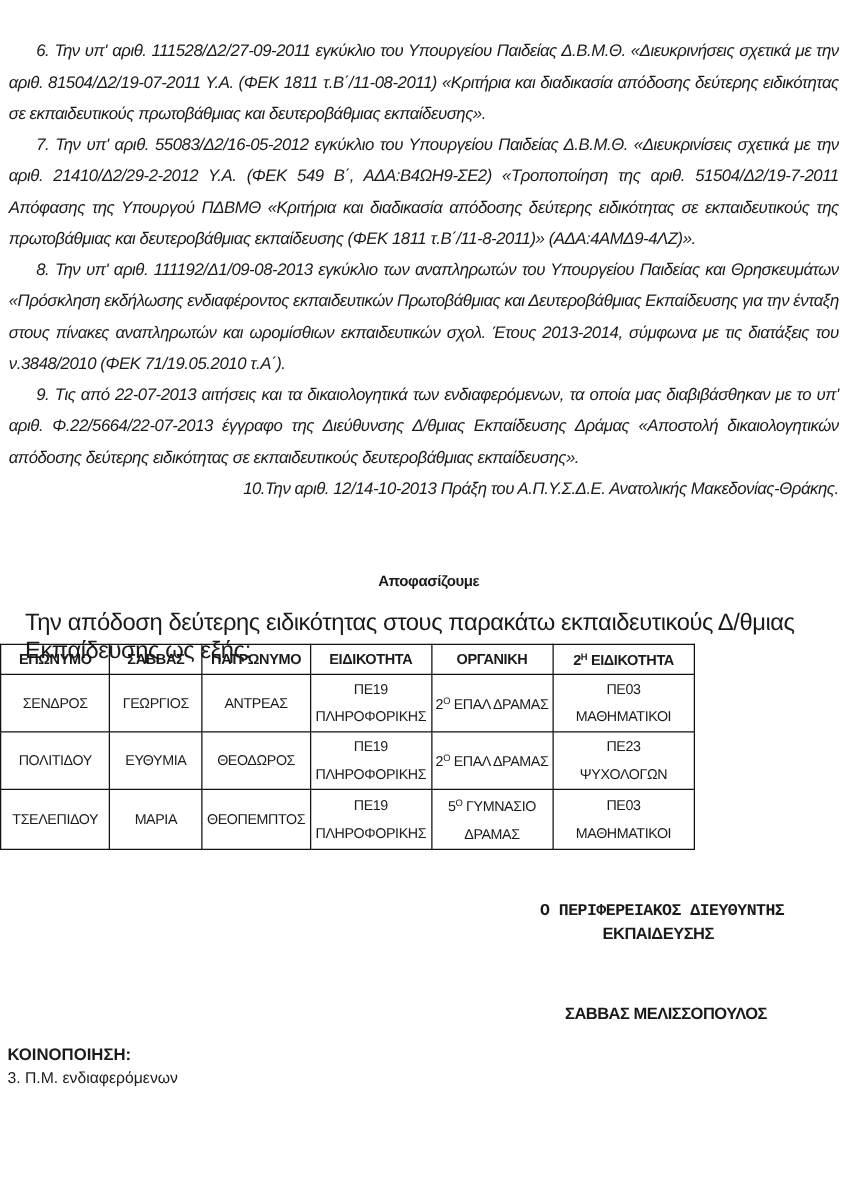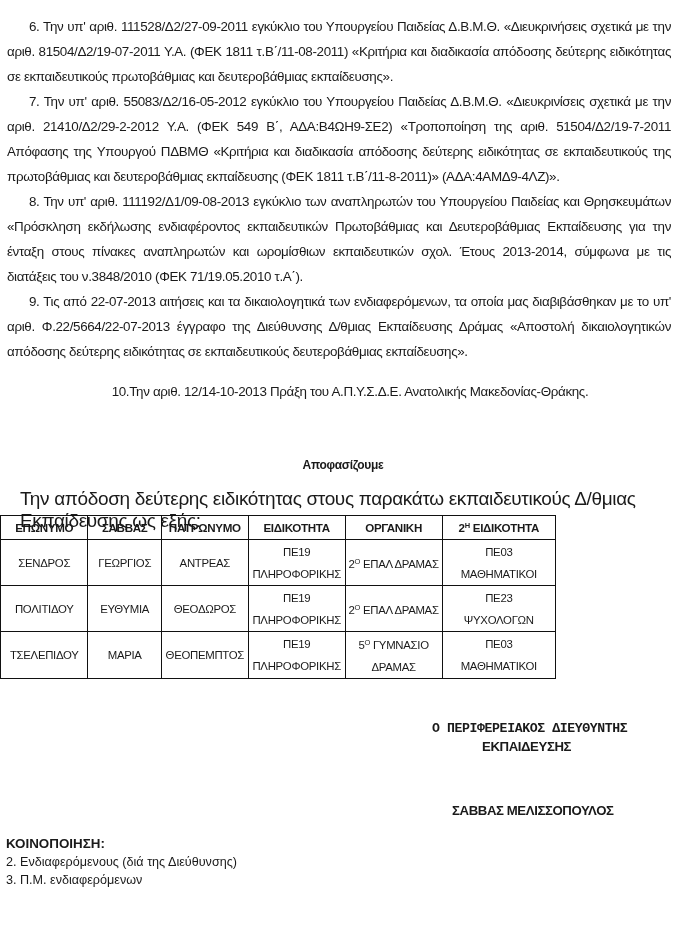--- a/index.html
+++ b/index.html
@@ -1,19 +1,19 @@
 <!DOCTYPE html>
 <html><head>
 <meta charset="utf-8">
 <style>
   html, body { margin: 0; padding: 0; background: #ffffff; }
   body { width: 686px; height: 942px; position: relative; overflow: hidden; color: #1a1a1a; font-family: "Liberation Sans", sans-serif; }
-  .doc { position: absolute; left: 7px; top: 14px; width: 664px; }
+  .doc { position: absolute; left: 7px; top: 28px; width: 664px; font-style: italic; }
   .para { font-size: 13.4px; line-height: 25px; text-align: justify; text-indent: 22px; letter-spacing: -0.35px; margin: 0; word-spacing: 0px; }
-  .para.short { text-align: center; margin-top: 15px; }
+  .para.short { text-align: right; }
   .heading { position: absolute; top: 458px; left: 0; width: 686px; text-align: center; font-weight: bold; font-size: 12px; letter-spacing: -0.3px; }
   .intro { position: absolute; top: 488px; left: 20px; font-size: 19px; letter-spacing: -0.35px; }
   table.assign { position: absolute; left: 0px; top: 515px; border-collapse: collapse; width: 556px; font-size: 11.4px; letter-spacing: -0.3px; }
   table.assign th, table.assign td { border: 1.3px solid #111; text-align: center; padding: 0; }
   table.assign th { height: 23px; font-weight: bold; font-size: 11.6px; }
   table.assign td { height: 45px; line-height: 22px; }
   .c1 { width: 104px; } .c2 { width: 92px; } .c3 { width: 93px; } .c4 { width: 103px; } .c5 { width: 135px; } .c6 { width: 148px; }
   sup { font-size: 7.5px; vertical-align: 4px; }
   .stack span { display: block; }
   .sign { position: absolute; font-weight: bold; font-size: 13.2px; letter-spacing: -0.4px; }
@@ -90,15 +90,14 @@
     </tr>
   </tbody>
 </table>
 
 <div class="sign" style="left:432px; top:721px;font-family:Liberation Mono, monospace;">Ο ΠΕΡΙΦΕΡΕΙΑΚΟΣ ΔΙΕΥΘΥΝΤΗΣ</div>
 <div class="sign" style="left:482px; top:739px;">ΕΚΠΑΙΔΕΥΣΗΣ</div>
 <div class="sign" style="left:452px; top:803px;">ΣΑΒΒΑΣ ΜΕΛΙΣΣΟΠΟΥΛΟΣ</div>
 
 <div class="cc-title">ΚΟΙΝΟΠΟΙΗΣΗ:</div>
 <ul class="cc-list">
-  <li>2. Ενδιαφερόμενους (διά της Διεύθυνσης)</li>
   <li>3. Π.Μ. ενδιαφερόμενων</li>
 </ul>
 
 </body></html>

